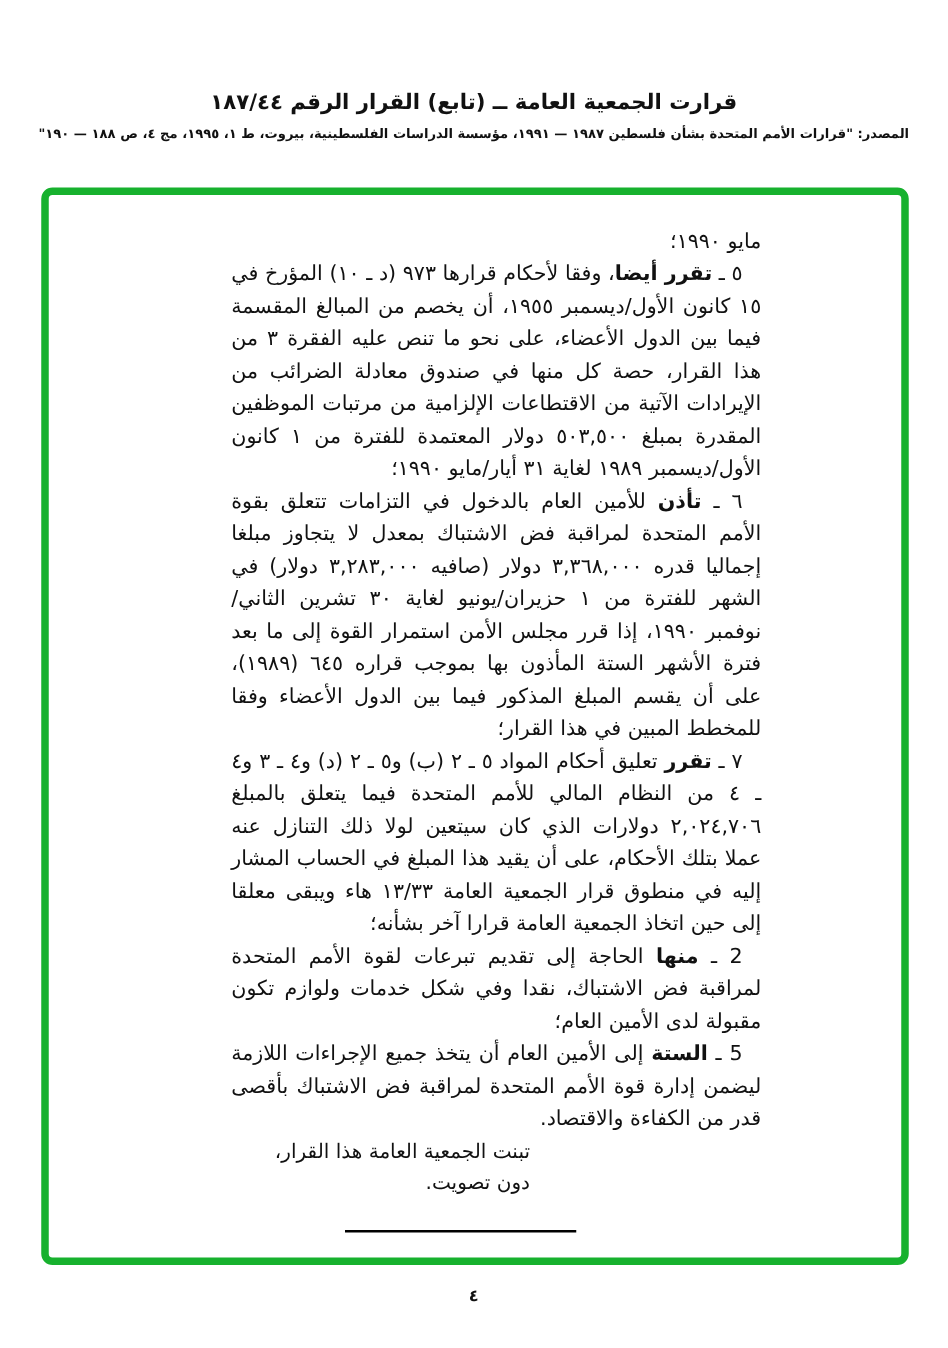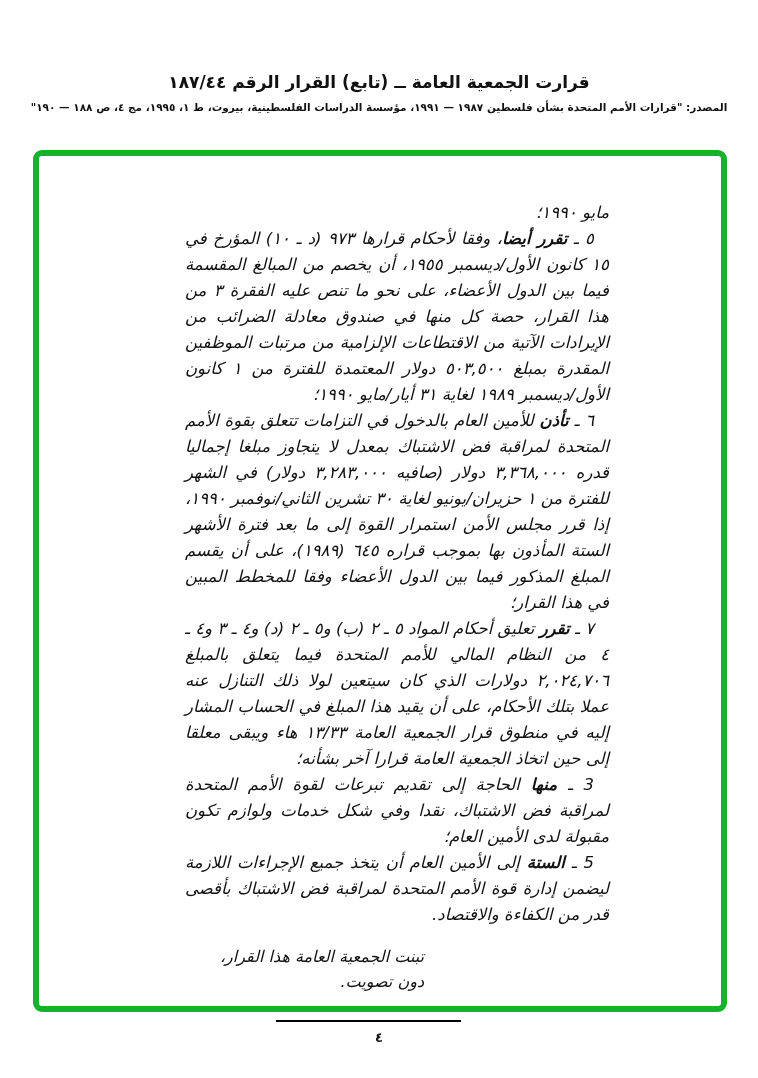--- a/index.html
+++ b/index.html
@@ -33,33 +33,32 @@
   .frame {
     position:absolute;
     left:33px; top:150px;
     width:694px; height:862px;
     box-sizing:border-box;
     border:6px solid #17b12e;
     border-radius:9px;
   }
   .content {
     position:absolute;
-    left:185px; top:200px;
+    left:185px; top:180px;
     width:424px;
     direction:rtl;
     text-align:justify;
     font-size:16.5px;
     line-height:26px;
-    font-style:italic;
   }
   .continuation { margin:0; text-indent:0; }
   .para { margin:0; text-indent:15px; }
   .bold { font-weight:bold; }
   .closing {
-    margin-top:16px;
+    margin-top:0;
     margin-right:185px;
     width:250px;
   }
   .closing-line {
     white-space:nowrap;
     text-align:right;
     font-size:16px;
     line-height:25px;
   }
   .closing-line:last-child { }
@@ -89,21 +88,21 @@
 
   <div class="frame" style="border-color: rgb(23, 177, 46);"></div>
 
   <div class="content">
     <p class="continuation">مايو ١٩٩٠؛</p>
 
     <div>
         <p class="para"><span>٥ ـ </span><span class="bold">تقرر أيضا</span><span>، وفقا لأحكام قرارها ٩٧٣ (د ـ ١٠) المؤرخ في ١٥ كانون الأول/ديسمبر ١٩٥٥، أن يخصم من المبالغ المقسمة فيما بين الدول الأعضاء، على نحو ما تنص عليه الفقرة ٣ من هذا القرار، حصة كل منها في صندوق معادلة الضرائب من الإيرادات الآتية من الاقتطاعات الإلزامية من مرتبات الموظفين المقدرة بمبلغ ٥٠٣,٥٠٠ دولار المعتمدة للفترة من ١ كانون الأول/ديسمبر ١٩٨٩ لغاية ٣١ أيار/مايو ١٩٩٠؛</span></p>
         <p class="para"><span>٦ ـ </span><span class="bold">تأذن</span><span> للأمين العام بالدخول في التزامات تتعلق بقوة الأمم المتحدة لمراقبة فض الاشتباك بمعدل لا يتجاوز مبلغا إجماليا قدره ٣,٣٦٨,٠٠٠ دولار (صافيه ٣,٢٨٣,٠٠٠ دولار) في الشهر للفترة من ١ حزيران/يونيو لغاية ٣٠ تشرين الثاني/نوفمبر ١٩٩٠، إذا قرر مجلس الأمن استمرار القوة إلى ما بعد فترة الأشهر الستة المأذون بها بموجب قراره ٦٤٥ (١٩٨٩)، على أن يقسم المبلغ المذكور فيما بين الدول الأعضاء وفقا للمخطط المبين في هذا القرار؛</span></p>
         <p class="para"><span>٧ ـ </span><span class="bold">تقرر</span><span> تعليق أحكام المواد ٥ ـ ٢ (ب) و٥ ـ ٢ (د) و٤ ـ ٣ و٤ ـ ٤ من النظام المالي للأمم المتحدة فيما يتعلق بالمبلغ ٢,٠٢٤,٧٠٦ دولارات الذي كان سيتعين لولا ذلك التنازل عنه عملا بتلك الأحكام، على أن يقيد هذا المبلغ في الحساب المشار إليه في منطوق قرار الجمعية العامة ١٣/٣٣ هاء ويبقى معلقا إلى حين اتخاذ الجمعية العامة قرارا آخر بشأنه؛</span></p>
-        <p class="para"><span>3 ـ </span><span class="bold">منها</span><span> الحاجة إلى تقديم تبرعات لقوة الأمم المتحدة لمراقبة فض الاشتباك، نقدا وفي شكل خدمات ولوازم تكون مقبولة لدى الأمين العام؛</span></p>
+        <p class="para"><span>2 ـ </span><span class="bold">منها</span><span> الحاجة إلى تقديم تبرعات لقوة الأمم المتحدة لمراقبة فض الاشتباك، نقدا وفي شكل خدمات ولوازم تكون مقبولة لدى الأمين العام؛</span></p>
         <p class="para"><span>5 ـ </span><span class="bold">الستة</span><span> إلى الأمين العام أن يتخذ جميع الإجراءات اللازمة ليضمن إدارة قوة الأمم المتحدة لمراقبة فض الاشتباك بأقصى قدر من الكفاءة والاقتصاد.</span></p>
       </div>
 
     <div class="closing">
         <div class="closing-line">تبنت الجمعية العامة هذا القرار،</div>
         <div class="closing-line">دون تصويت.</div>
       </div>
 
     <div class="divider"></div>
   </div>

